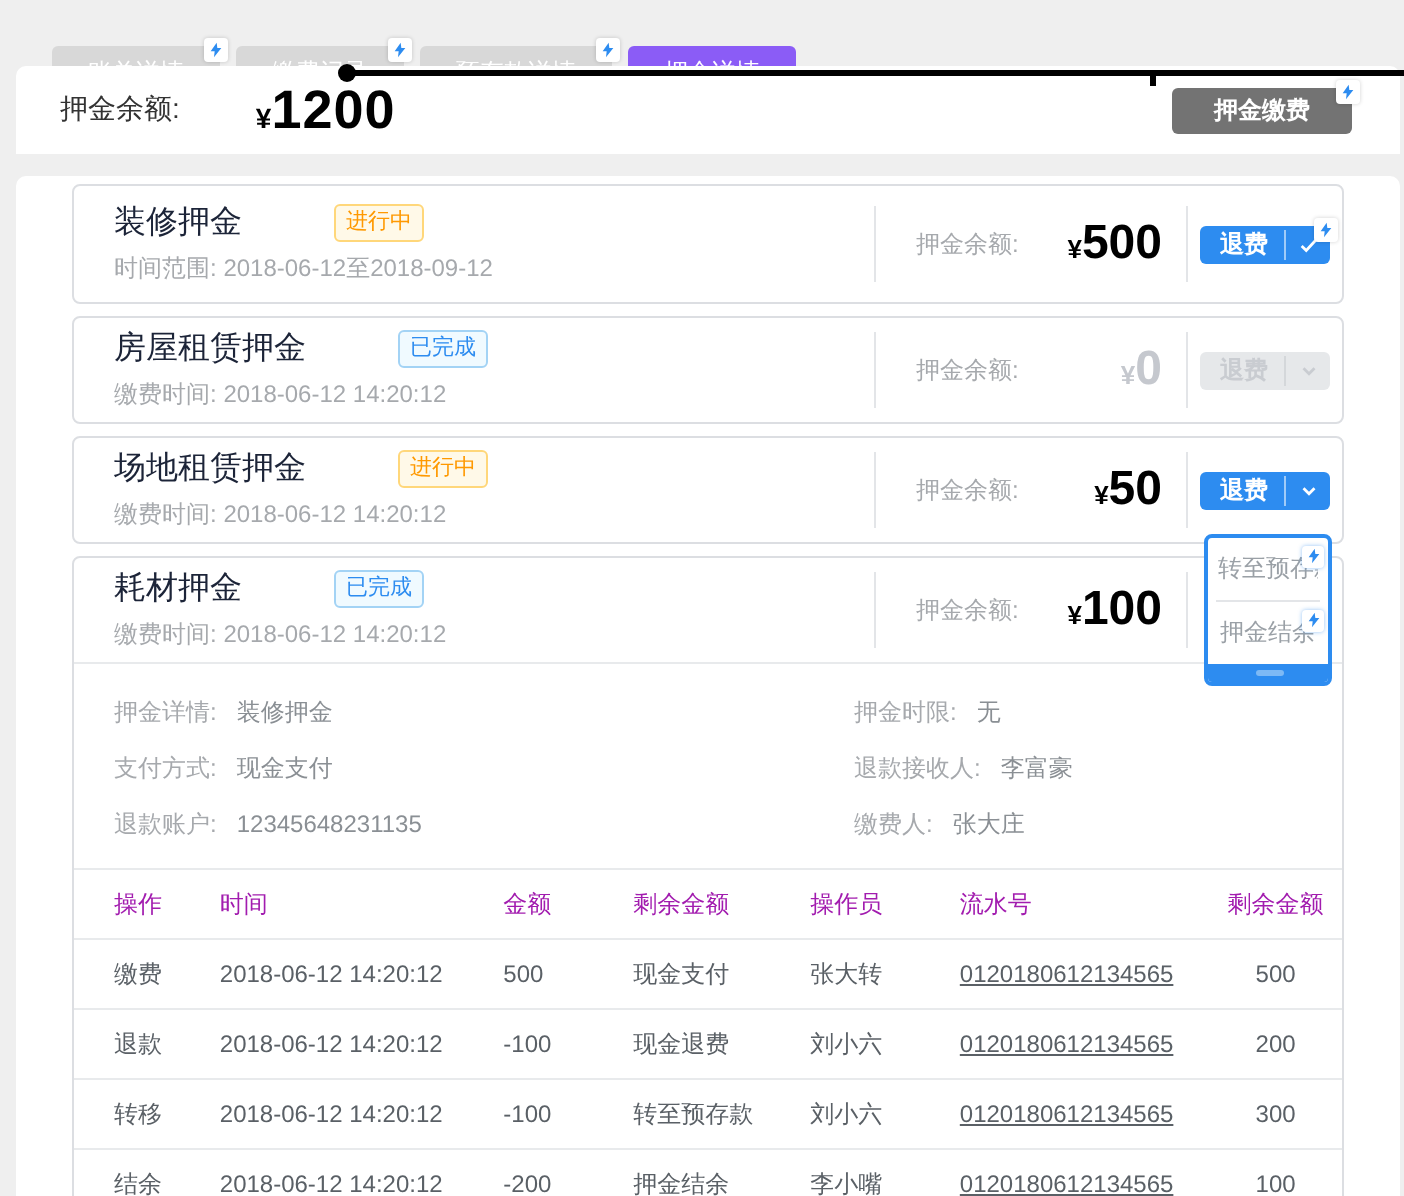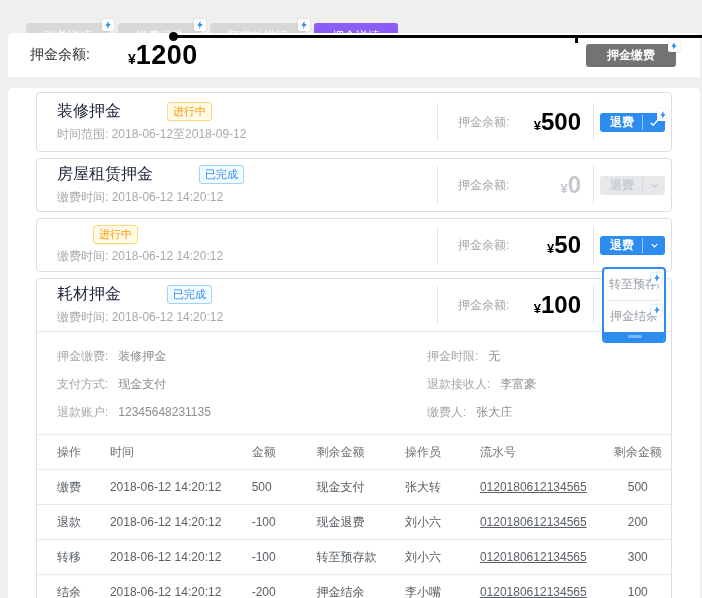--- a/index.html
+++ b/index.html
@@ -113,21 +113,21 @@
   .detail-grid { display:flex; padding:10px 0 8px 20px; }
   .detail-col { width:370px; }
   .detail-col.right { width:auto; }
   .detail-row { height:28px; display:flex; align-items:center; font-size:12px; }
   .d-label { color:#a6a9ad; margin-right:10px; }
   .d-value { color:#8a8f94; }
 
   
   .tx-table { width:100%; border-collapse:collapse; font-size:12px; color:#5a6066; }
   .tx-table th, .tx-table td { height:35px; text-align:left; font-weight:normal; padding:0 4px; }
-  .tx-table th { color:#737373; border-top:1px solid #e8eaec; border-bottom:1px solid #e8eaec;margin-top:36px; }
+  .tx-table th { color:#a21caf; border-top:1px solid #e8eaec; border-bottom:1px solid #e8eaec;margin-top:36px; }
   .tx-table td { border-bottom:1px solid #e8eaec; }
   .tx-table tr > *:first-child { padding-left:20px; width:72px; }
   .tx-table .col-time  { width:150px; }
   .tx-table .col-amt   { width:68px; }
   .tx-table .col-pay   { width:95px; }
   .tx-table .col-op    { width:80px; }
   .tx-table .col-serial{ width:130px; }
   .tx-table .col-rest  { width:70px; text-align:center; }
   .tx-table tbody tr:last-child td { border-bottom:none; }
   .serial-link { color:#5a6066; text-decoration:underline; cursor:pointer; }
@@ -260,20 +260,21 @@
             </span>
         </div>
       </div>
     </div>
   </div>
 
   <div class="dep-card compact">
     <div class="dep-row">
       <div class="dep-left">
         <div class="dep-title-line">
+          <span class="dep-title">场地租赁押金</span>
           <span class="badge badge-warn">进行中</span>
         </div>
         <div class="dep-sub">
           <span>缴费时间:</span>
           <span>2018-06-12  14:20:12</span>
         </div>
       </div>
       <div class="vdiv"></div>
       <div class="dep-bal">
         <span class="dep-bal-label">押金余额:</span>
@@ -341,21 +342,21 @@
       </div>
       <div class="vdiv"></div>
       <div class="dep-action"></div>
     </div>
 
     <div class="hdiv"></div>
 
     <div class="detail-grid">
       <div class="detail-col">
         <div class="detail-row">
-            <span class="d-label">押金缴费:</span>
+            <span class="d-label">押金详情:</span>
             <span class="d-value">装修押金</span>
           </div>
         <div class="detail-row">
             <span class="d-label">支付方式:</span>
             <span class="d-value">现金支付</span>
           </div>
         <div class="detail-row">
             <span class="d-label">退款账户:</span>
             <span class="d-value">12345648231135</span>
           </div>

